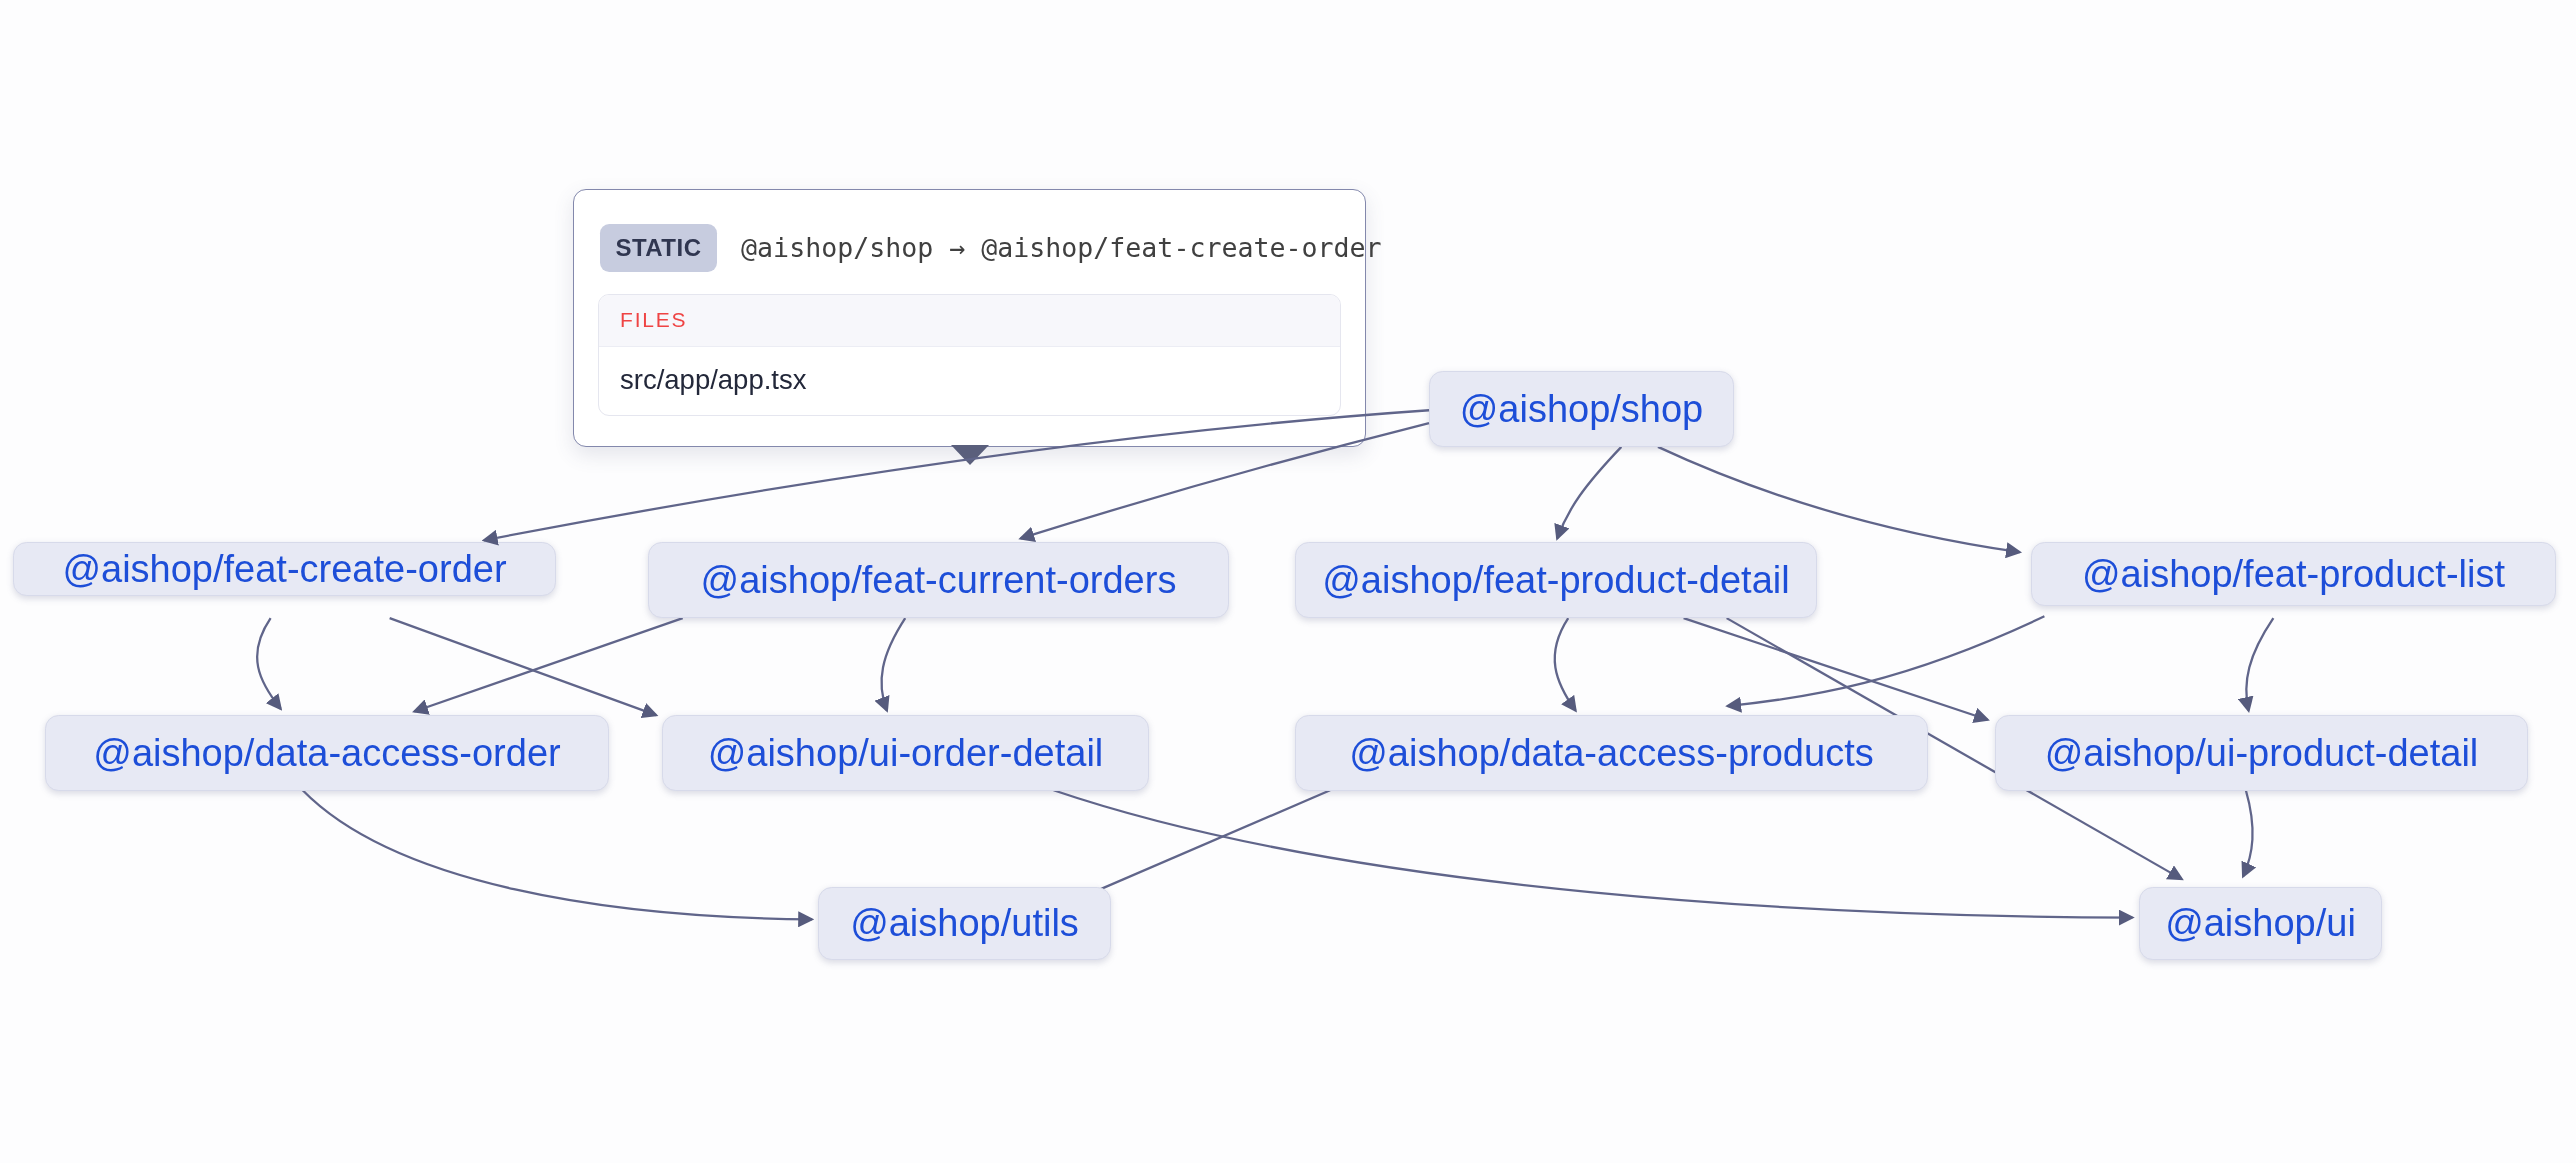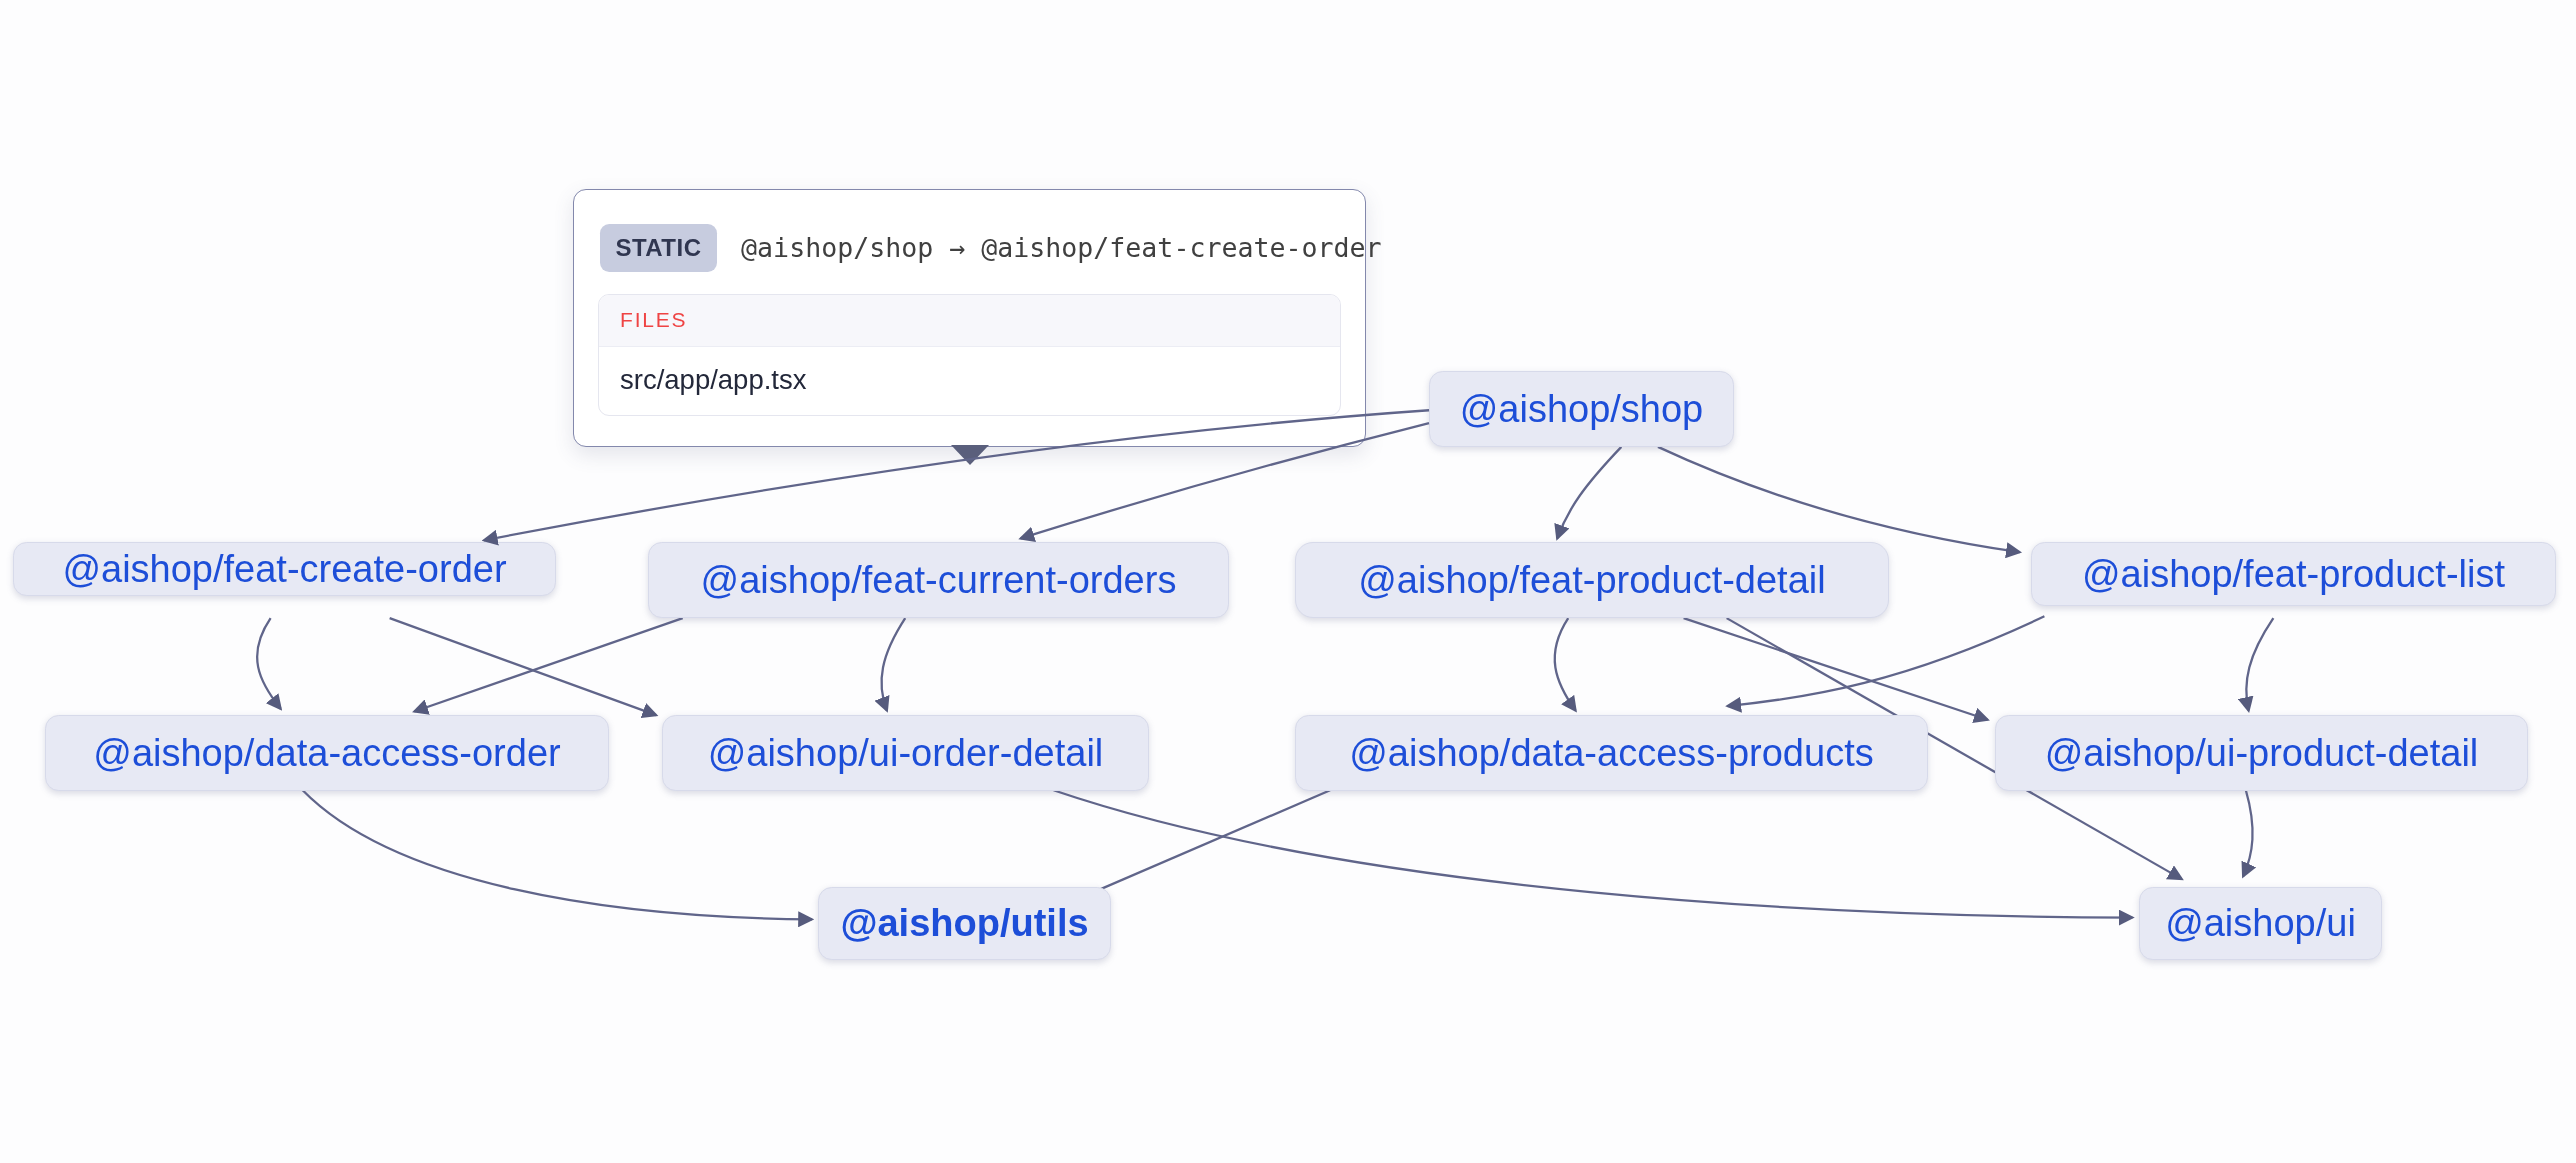--- a/index.html
+++ b/index.html
@@ -125,27 +125,27 @@
         <path d="M1452,863 L1164,987" fill="none" stroke="#60658a" stroke-width="2.5" marker-end="url(#arrow-a)"></path>
         <path d="M1150,863 C1480,975 1990,1001 2328,1002" fill="none" stroke="#60658a" stroke-width="2.5" marker-end="url(#arrow-a)"></path>
         <path d="M2452,863 C2464,905 2460,933 2449,957" fill="none" stroke="#60658a" stroke-width="2.5" marker-end="url(#arrow-a)"></path>
       </g>
   </svg>
 
   <div id="nodes">
       <div class="node" style="left: 1429px; top: 371px; width: 305px; height: 76px;">@aishop/shop</div>
       <div class="node" style="left: 13px; top: 542px; width: 543px; height: 54px;">@aishop/feat-create-order</div>
       <div class="node" style="left: 648px; top: 542px; width: 581px; height: 76px;">@aishop/feat-current-orders</div>
-      <div class="node" style="left: 1295px; top: 542px; width: 594px; height: 76px; border-radius: 18px;">@aishop/feat-product-detail</div>
+      <div class="node" style="left: 1295px; top: 542px; width: 522px; height: 76px;">@aishop/feat-product-detail</div>
       <div class="node" style="left: 2031px; top: 542px; width: 525px; height: 64px;">@aishop/feat-product-list</div>
       <div class="node" style="left: 33px; top: 715px; width: 564px; height: 76px; margin-left: 12px;">@aishop/data-access-order</div>
       <div class="node" style="left: 662px; top: 715px; width: 487px; height: 76px;">@aishop/ui-order-detail</div>
       <div class="node" style="left: 1295px; top: 715px; width: 633px; height: 76px;">@aishop/data-access-products</div>
       <div class="node" style="left: 1995px; top: 715px; width: 533px; height: 76px;">@aishop/ui-product-detail</div>
-      <div class="node" style="left: 818px; top: 887px; width: 293px; height: 73px; font-weight: bold;">@aishop/utils</div>
+      <div class="node" style="left: 818px; top: 887px; width: 293px; height: 73px;">@aishop/utils</div>
       <div class="node" style="left: 2139px; top: 887px; width: 243px; height: 73px;">@aishop/ui</div>
     </div>
 
   <div id="tooltip">
     <div class="tooltip-head">
       <span class="static-badge">STATIC</span>
       <span class="relation-text">@aishop/shop → @aishop/feat-create-order</span>
     </div>
     <div class="files-panel">
       <div class="files-header">FILES</div>

